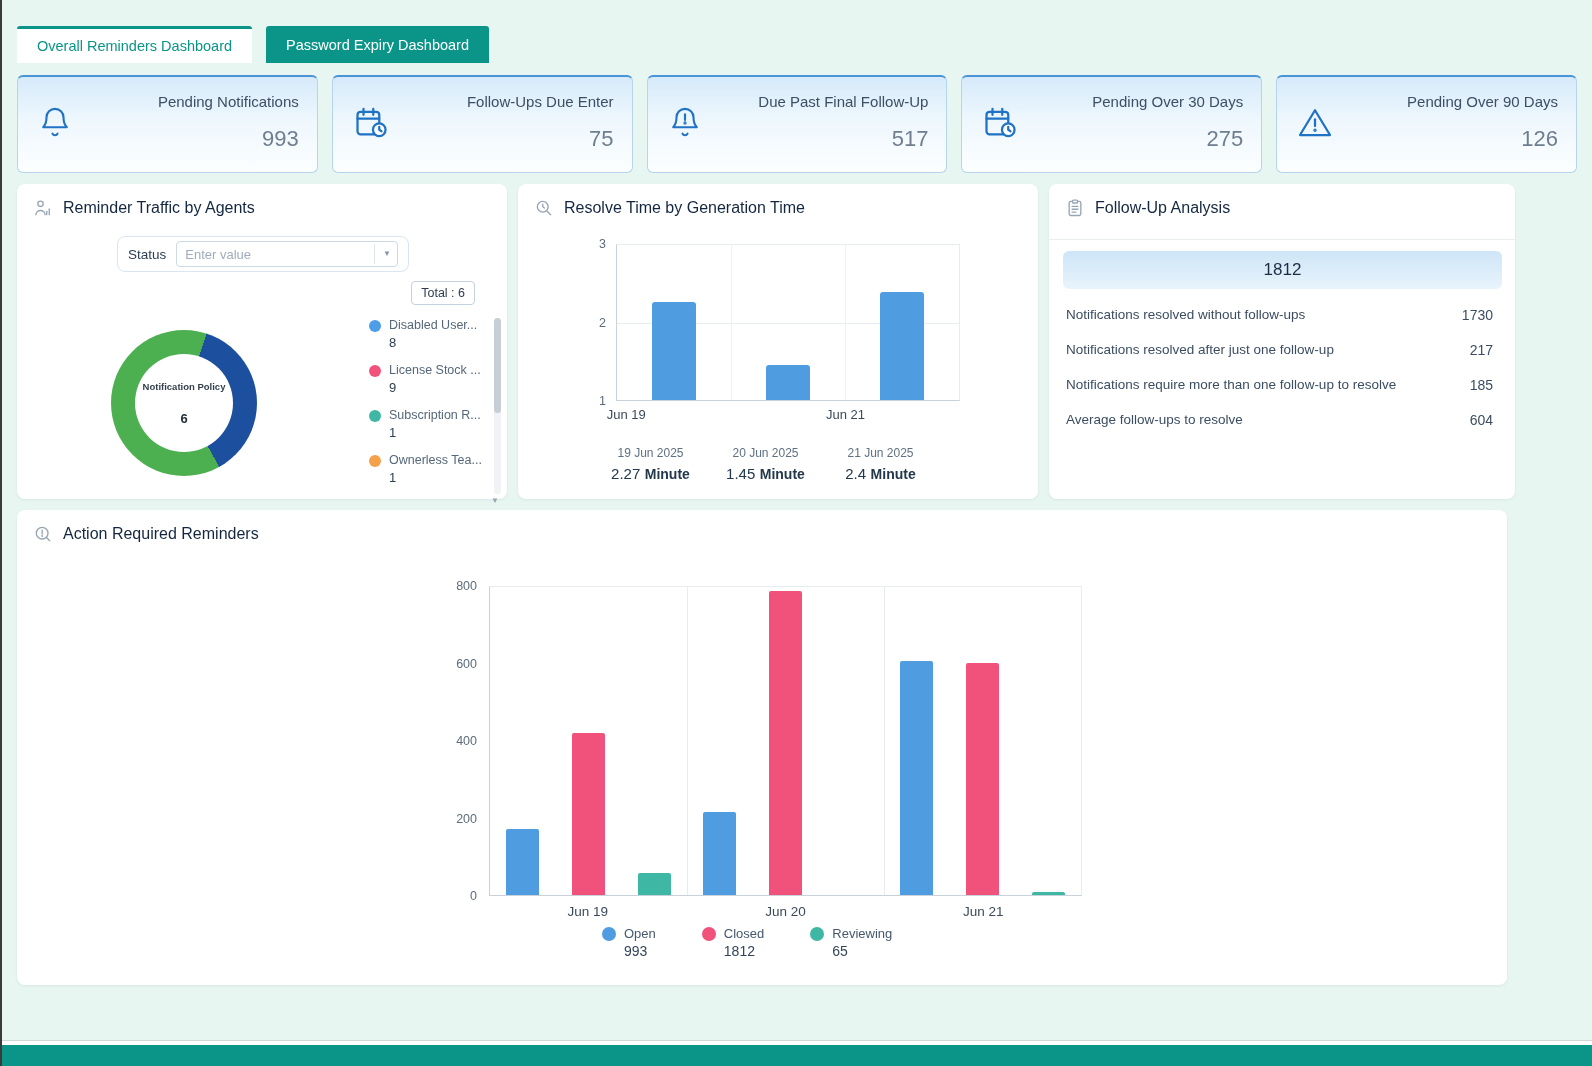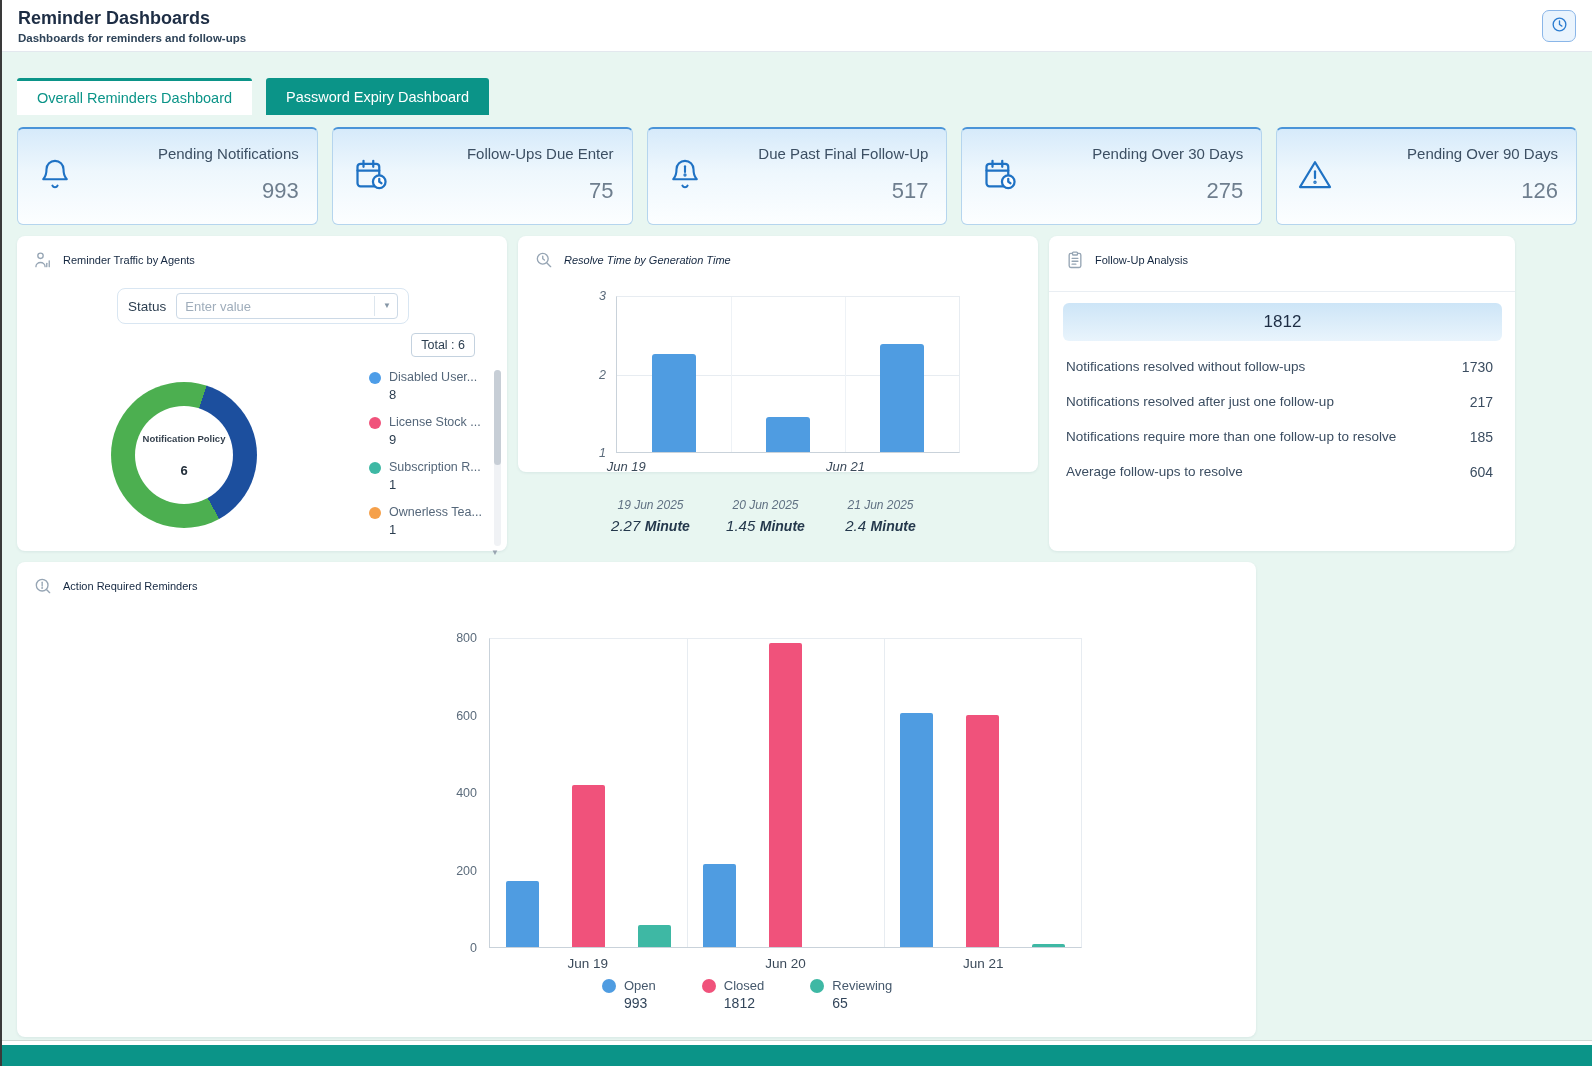--- a/index.html
+++ b/index.html
@@ -42,21 +42,21 @@
     padding: 14px 18px 10px;
   }
   .kpi-label { text-align: right; font-size: 15px; color: #3c4f63; margin-top: 2px; }
   .kpi-value { text-align: right; font-size: 22px; color: #6e7e8e; margin-top: 16px; }
   .kpi-icon { position: absolute; left: 20px; top: 28px; width: 36px; height: 36px; }
 
   
   .panel { background: #ffffff; border-radius: 8px; box-shadow: 0 1px 3px rgba(16,62,92,0.08); position: relative; }
   .panel-row { display: flex; gap: 11px; margin-top: 11px; width: 1498px; }
   .panel-head { display: flex; align-items: center; gap: 10px; padding: 14px 16px 10px; }
-  .panel-title { font-size: 11px; font-weight: 500; color: #142740; }
+  .panel-title { font-size: 16px; font-weight: 500; color: #142740; }
   .panel-head .p-icon { width: 20px; height: 20px; flex: 0 0 auto; }
 
   
   .panel-traffic { width: 490px; height: 315px; }
   .status-box {
     position: absolute; left: 100px; top: 52px; width: 292px; height: 36px;
     border: 1px solid #d9e6f2; border-radius: 8px; display: flex; align-items: center; gap: 10px; padding: 0 10px;
   }
   .status-label { font-size: 13.5px; color: #2c3e50; }
   .status-select {
@@ -79,21 +79,21 @@
   .legend { position: absolute; left: 352px; top: 134px; width: 128px; height: 178px; overflow: hidden; }
   .legend-item { display: flex; gap: 8px; margin-bottom: 13px; cursor: pointer; }
   .legend-dot { width: 12px; height: 12px; border-radius: 50%; margin-top: 2px; flex: 0 0 auto; }
   .legend-label { font-size: 12.5px; color: #55677a; line-height: 15px; }
   .legend-value { font-size: 13px; color: #2c3e50; margin-top: 2px; }
   .legend-scroll { position: absolute; left: 477px; top: 134px; width: 7px; height: 176px; background: #f0f2f5; border-radius: 4px; cursor: pointer; }
   .legend-thumb { width: 7px; height: 95px; background: #c7ced6; border-radius: 4px; }
   .legend-scroll-arrow { position: absolute; left: 474px; top: 312px; font-size: 8px; color: #98a4b0; }
 
   
-  .panel-resolve { width: 520px; height: 236px; font-style: italic; }
+  .panel-resolve { width: 520px; height: 315px; }
   .r-wrap { position: absolute; left: 98px; top: 60px; width: 344px; height: 157px; }
   .r-plot { position: absolute; inset: 0; border: 1px solid #e7ecf1; border-left: 1px solid #c9d2da; border-bottom: 1px solid #c9d2da; }
   .r-hgrid { position: absolute; left: 0; right: 0; top: 50%; height: 1px; background: #e7ecf1; }
   .r-vline { position: absolute; top: 0; bottom: 0; width: 1px; background: #eef2f6; }
   .rv-1 { left: 33.33%; } .rv-2 { left: 66.66%; }
   .r-slots { position: absolute; inset: 0; display: flex; align-items: flex-end; }
   .r-slot { flex: 1; display: flex; justify-content: center; align-items: flex-end; height: 100%; }
   .r-bar { width: 44px; border-radius: 3px 3px 0 0; }
   .r-ytick { position: absolute; right: calc(100% + 10px); width: 26px; text-align: right; font-size: 12.5px; color: #5c6c7c; }
   .ryt-0 { top: -7px; } .ryt-1 { top: calc(50% - 7px); } .ryt-2 { top: calc(100% - 7px); }
@@ -112,21 +112,21 @@
     margin: 11px 13px 8px 14px; height: 38px; border-radius: 6px;
     background: linear-gradient(180deg, #cde5f7 0%, #e9f4fc 100%);
     display: flex; align-items: center; justify-content: center;
     font-size: 17px; font-weight: 500; color: #1d2d44;
   }
   .fu-row { display: flex; justify-content: space-between; align-items: flex-start; padding: 10px 22px 9px 17px; }
   .fu-label { font-size: 13.5px; color: #3b4d61; padding-right: 14px; }
   .fu-value { font-size: 14px; color: #3b4d61; }
 
   
-  .panel-action { width: 1239px; height: 475px; margin-top: 11px; }
+  .panel-action { width: 1490px; height: 475px; margin-top: 11px; }
   .a-wrap { position: absolute; left: 472px; top: 76px; width: 593px; height: 310px; }
   .a-plot { position: absolute; inset: 0; border-top: 1px solid #e7ecf1; border-right: 1px solid #e7ecf1; border-left: 1px solid #c9d2da; border-bottom: 1px solid #c9d2da; }
   .a-vline { position: absolute; top: 0; bottom: 0; width: 1px; background: #e7ecf1; }
   .av-1 { left: 33.33%; } .av-2 { left: 66.66%; }
   .a-groups { position: absolute; inset: 0; display: flex; }
   .a-group { flex: 1; display: flex; }
   .a-slot { flex: 1; display: flex; justify-content: center; align-items: flex-end; }
   .a-bar { width: 33px; border-radius: 2px 2px 0 0; }
   .a-ytick { position: absolute; right: calc(100% + 12px); width: 34px; text-align: right; font-size: 12.5px; color: #5c6c7c; }
   .ayt-0 { top: -7px; } .ayt-1 { top: calc(25% - 7px); } .ayt-2 { top: calc(50% - 7px); }
@@ -141,34 +141,20 @@
 
   
   .footer { position: absolute; left: 0; right: 0; bottom: 0; background: #ffffff; border-top: 1px solid #cfd8d4; padding-top: 4px; }
   .footer-teal { height: 21px; background: var(--accent-teal, #0b9488); }
 </style>
 </head>
 <body>
 
 <div class="app">
 
-  <header class="header">
-    <div>
-      <div class="header-title">Reminder Dashboards</div>
-      <div class="header-sub">Dashboards for reminders and follow-ups</div>
-    </div>
-    <button class="header-btn">
-      <span>
-        <svg width="19" height="19" viewBox="0 0 24 24" fill="none" stroke="#2b7cd0" stroke-width="1.7" stroke-linecap="round">
-            <circle cx="12" cy="12" r="8"></circle>
-            <path d="M12 7.5V12l3 2"></path>
-          </svg>
-      </span>
-    </button>
-  </header>
 
   <main class="main">
 
     <div class="tabs">
       <div class="tab active">Overall Reminders Dashboard</div>
       <div class="tab inactive">Password Expiry Dashboard</div>
     </div>
 
     <div class="kpi-row">
       <div class="kpi">

